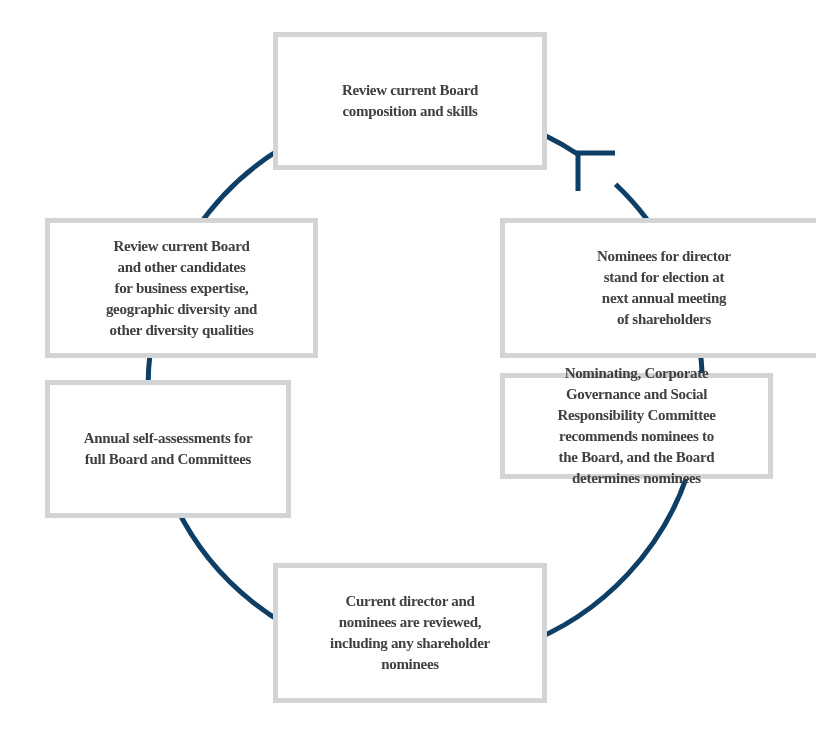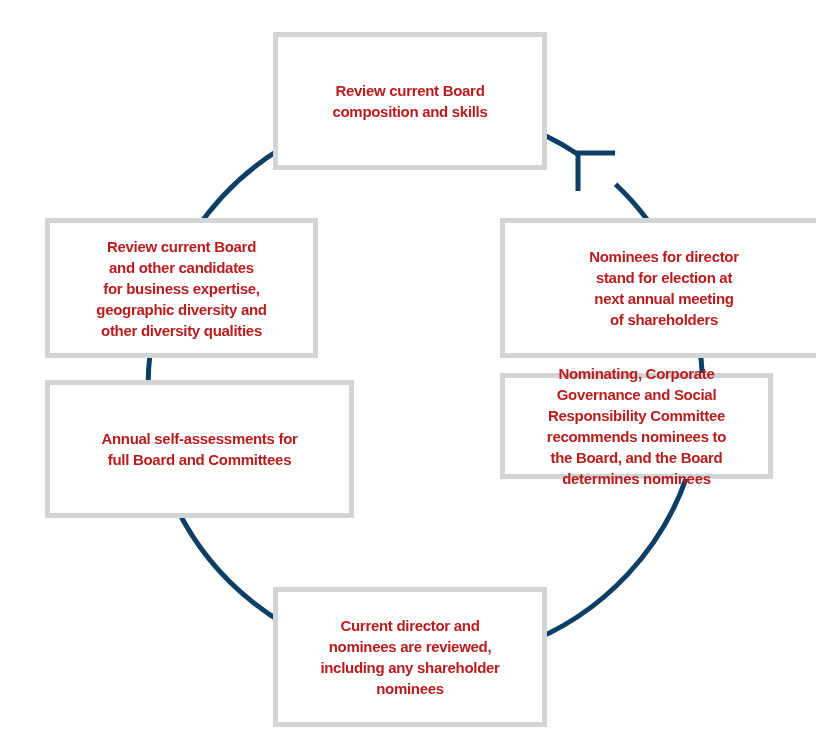--- a/index.html
+++ b/index.html
@@ -6,28 +6,28 @@
   body { width: 816px; height: 736px; position: relative; overflow: hidden;
          font-family: "Liberation Sans", "DejaVu Sans", sans-serif; }
   #cycle { position: absolute; left: 0; top: 0; width: 816px; height: 736px; }
   .step {
     position: absolute; box-sizing: border-box;
     border: 5px solid #d3d4d6; background: #ffffff;
     display: flex; align-items: center; justify-content: center;
     text-align: center; padding: 6px 10px;
   }
   .step-text {
-    color: #b91c1c; font-weight: bold; font-size: 15px; line-height: 21px;
-    letter-spacing: -0.3px; white-space: pre-line;
+    color: #404040; font-weight: bold; font-size: 15px; line-height: 21px;
+    letter-spacing: -0.3px; white-space: pre-line; font-family: Liberation Serif, serif;
   }
   #step-1 { left: 273px; top: 32px;  width: 274px; height: 138px; }
   #step-2 { left: 500px; top: 218px; width: 328px; height: 140px; }
   #step-3 { left: 500px; top: 373px; width: 273px; height: 106px; }
-  #step-4 { left: 273px; top: 563px; width: 274px; height: 140px; margin-top: 24px; }
-  #step-5 { left: 45px;  top: 380px; width: 309px; height: 138px; }
+  #step-4 { left: 273px; top: 563px; width: 274px; height: 140px; }
+  #step-5 { left: 45px;  top: 380px; width: 246px; height: 138px; }
   #step-6 { left: 45px;  top: 218px; width: 273px; height: 140px; }
 </style>
 </head>
 <body>
 
 <svg id="cycle" viewBox="0 0 816 736" xmlns="http://www.w3.org/2000/svg">
   <path id="cycle-ring" fill="none" stroke="#0d3f66" stroke-width="5" stroke-linecap="butt" d="M 615.6 184.2 A 277 277 0 1 1 579 155"></path>
   <path id="cycle-arrowhead" fill="none" stroke="#0d3f66" stroke-width="5" stroke-linecap="butt" stroke-linejoin="miter" d="M 615 153 L 578 153 L 578 191"></path>
 </svg>
 

